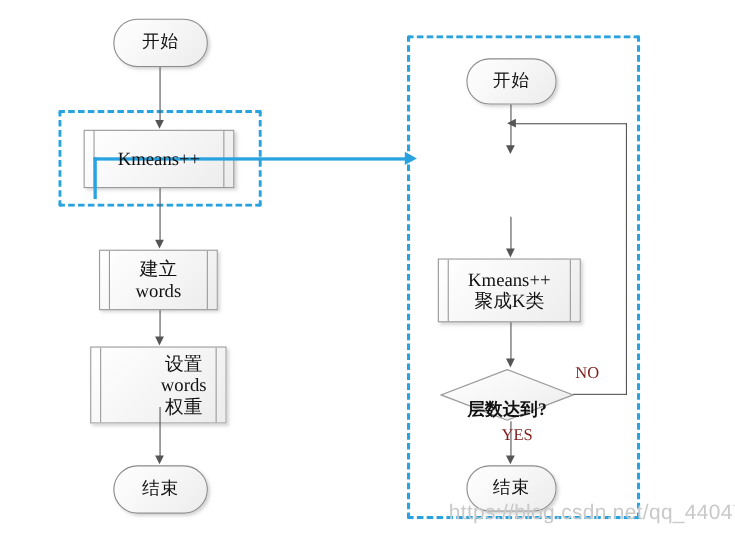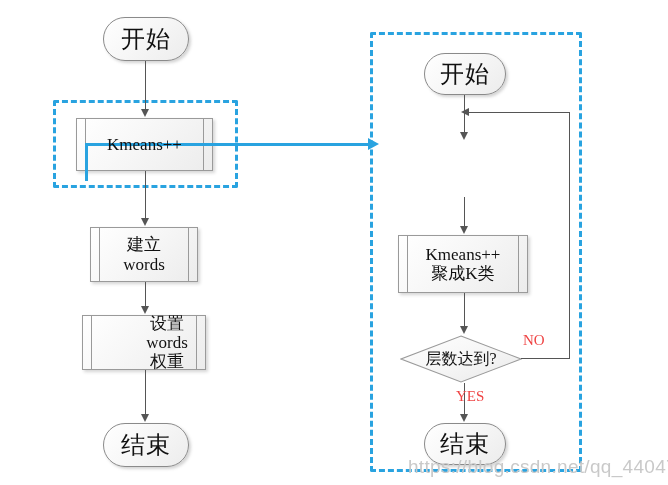--- a/index.html
+++ b/index.html
@@ -38,21 +38,21 @@
     text-align: center;
     color: #111111;
     line-height: 1.12;
     background: linear-gradient(135deg, #ffffff 0%, #f7f7f7 45%, #ececec 100%);
   }
 
   
   .terminal {
     border: 1.3px solid #8a8a8a;
     border-radius: 22px;
-    font-size: 24px;
+    font-size: 16px;
     letter-spacing: 1px;
     box-shadow: 2px 2px 3px rgba(120,120,120,0.32);
     text-align: center;
   }
 
   
   .process {
     border: 1.1px solid #9a9a9a;
     font-size: 17px;
     box-shadow: 2px 2px 3px rgba(120,120,120,0.30);
@@ -73,22 +73,23 @@
     position: relative;
     z-index: 2;
     padding: 0 4px;
     white-space: pre-line;
   }
 
   
   .decision {
     position: absolute;
     display: flex;
-    align-items: center;
+    align-items: flex-end;
     justify-content: center;
+    font-weight: bold;
   }
   .decision .diamond-shape {
     position: absolute;
     inset: 0;
   }
   .decision .decision-label {
     position: relative;
     z-index: 3;
     font-size: 16px;
     color: #111111;
@@ -128,21 +129,21 @@
     width: 0; height: 0;
     border-top: 6px solid transparent;
     border-bottom: 6px solid transparent;
     border-left: 11px solid #29a3e0;
   }
 
   
   .branch-label {
     position: absolute;
     font-size: 15px;
-    color: #ef4444;
+    color: #7f1d1d;
     font-family: "Liberation Serif", "DejaVu Serif", serif;
     text-align: center;
   }
 
   
   .watermark {
     position: absolute;
     font-family: "Liberation Sans", sans-serif;
     font-size: 19px;
     color: #c9c9c9;
@@ -165,21 +166,21 @@
 
   <div class="node process" style="left:76px; top:118px; width:137px; height:53px;">
     <span class="node-label">Kmeans++</span>
   </div>
 
   <div class="node process" style="left:90px; top:227px; width:108px; height:55px;">
     <span class="node-label">建立
 words</span>
   </div>
 
-  <div class="node process" style="left:82px; top:315px; width:124px; height:55px;padding-left:46px;">
+  <div class="node process" style="left:82px; top:315px; width:124px; height:70px;padding-left:46px;">
     <span class="node-label">设置words
 权重</span>
   </div>
 
   <div class="node terminal" style="left:103px; top:423px; width:86px; height:44px;">
     <span class="node-label">结束</span>
   </div>
 
   <div class="conn conn-v" style="left:145px; top:61px; height:49px;"></div>
   <div class="arrowhead-down" style="left:141px; top:109px;"></div>

